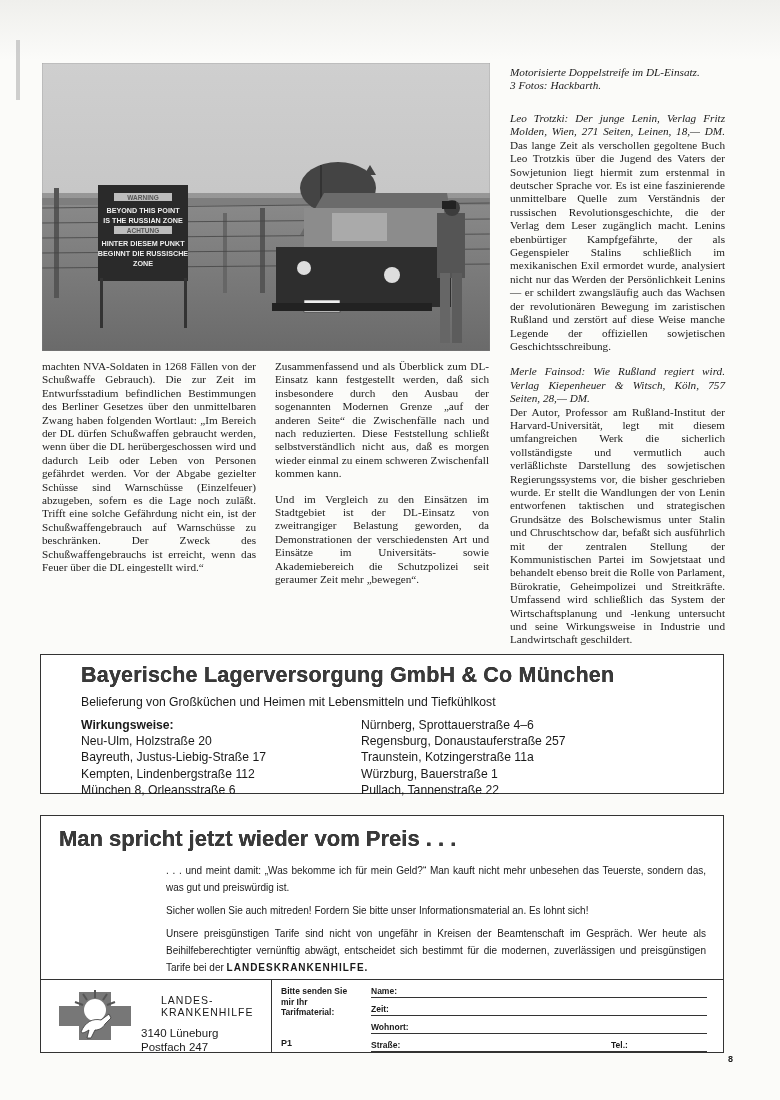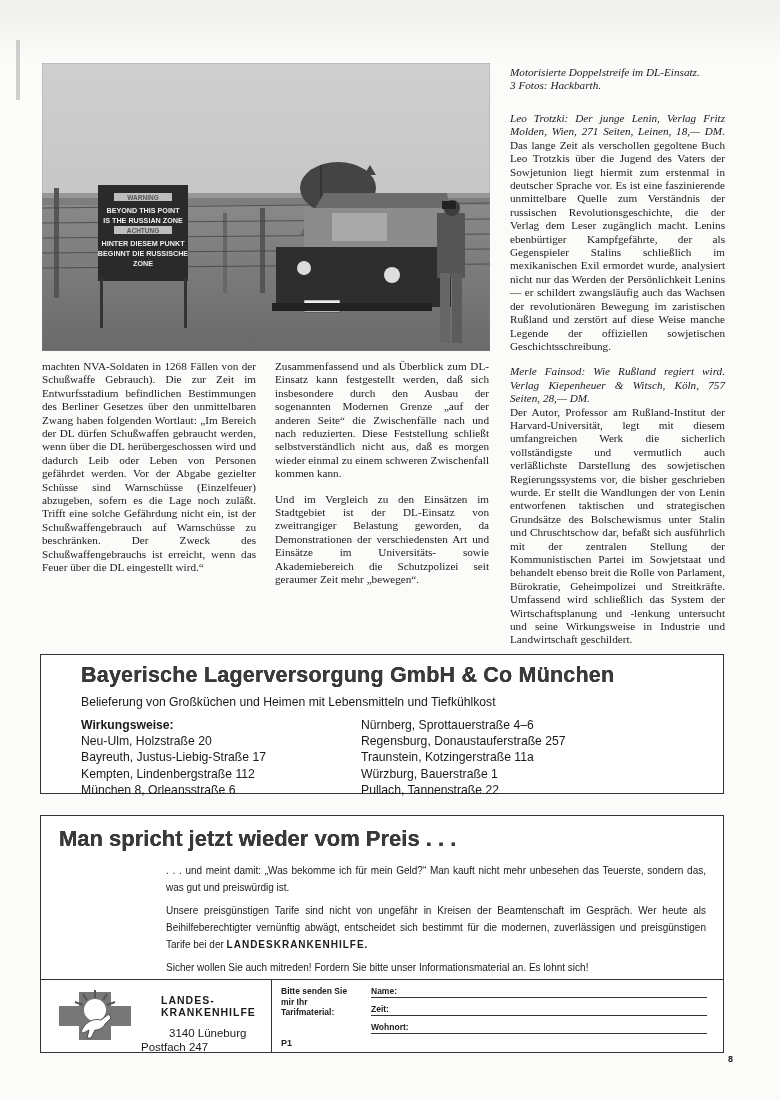--- a/index.html
+++ b/index.html
@@ -22,22 +22,22 @@
   #ad1 .branches{position:absolute;left:40px;top:62px;width:620px;display:grid;grid-template-columns:280px 300px;font-size:12.2px;line-height:16.2px;}
   #ad1 .branches .label{font-weight:bold;}
   #ad2{left:40px;top:815px;width:682px;height:236px;}
   #ad2 .title{position:absolute;left:18px;top:10px;font-size:22px;font-weight:bold;color:#3a3a3a;text-shadow:0 0 .4px #000;}
   #ad2 .body{position:absolute;left:125px;top:46px;width:540px;font-size:10px;line-height:17px;text-align:justify;}
   #ad2 .body p{margin:0 0 6px 0;}
   #ad2 .body b{letter-spacing:1px;}
   #ad2 .coupon{position:absolute;left:0;right:0;top:163px;height:73px;border-top:1.5px solid #333;}
   .logo{position:absolute;left:14px;top:8px;width:80px;height:56px;}
   .addr{position:absolute;left:100px;top:14px;font-size:10.5px;line-height:12px;}
-  .addr .nm{font-weight:bold;letter-spacing:1px;padding-left:20px;}
-  .addr .city{margin-top:8px;font-size:11.5px;line-height:14px;margin-left:28px;}
+  .addr .nm{font-weight:normal;letter-spacing:1px;padding-left:20px;}
+  .addr .city{margin-top:8px;font-size:11.5px;line-height:14px;}
   .vline{position:absolute;left:230px;top:0;bottom:0;border-left:1.2px solid #333;}
   .req{position:absolute;left:240px;top:6px;font-size:8.5px;font-weight:bold;line-height:10.5px;width:80px;}
   .p1{position:absolute;left:240px;top:58px;font-size:9px;font-weight:bold;}
   .field{position:absolute;left:330px;width:336px;border-bottom:1.3px solid #333;font-size:8.5px;font-weight:bold;height:11px;}
   .tel{position:absolute;left:240px;}
   .pageno{position:absolute;left:728px;top:1054px;font-family:"Liberation Sans",sans-serif;font-weight:bold;font-size:9px;}
 </style>
 </head>
 <body>
 
@@ -155,22 +155,22 @@
       <div>Würzburg, Bauerstraße 1</div>
       <div>Pullach, Tannenstraße 22</div>
     </div>
   </div>
 </div>
 
 <div class="ad" id="ad2">
   <div class="title">Man spricht jetzt wieder vom Preis . . .</div>
   <div class="body">
     <p>. . . und meint damit: „Was bekomme ich für mein Geld?“ Man kauft nicht mehr unbesehen das Teuerste, sondern das, was gut und preiswürdig ist.</p>
+    <p>Sicher wollen Sie auch mitreden! Fordern Sie bitte unser Informationsmaterial an. Es lohnt sich!</p>
     <p><span>Unsere preisgünstigen Tarife sind nicht von ungefähr in Kreisen der Beamtenschaft im Gespräch. Wer heute als Beihilfeberechtigter vernünftig abwägt, entscheidet sich bestimmt für die modernen, zuverlässigen und preisgünstigen Tarife bei der </span><b>LANDESKRANKENHILFE.</b></p>
-    <p>Sicher wollen Sie auch mitreden! Fordern Sie bitte unser Informationsmaterial an. Es lohnt sich!</p>
   </div>
   <div class="coupon">
     <svg class="logo" viewBox="0 0 80 56">
       <path d="M4 18 L24 18 L24 4 L56 4 L56 18 L76 18 L76 38 L56 38 L56 52 L24 52 L24 38 L4 38 Z" fill="#777"></path>
       <circle cx="40" cy="22" r="11" fill="#fff"></circle>
       <g stroke="#555" stroke-width="2">
         <line x1="40" y1="2" x2="40" y2="10"></line>
           <line x1="28" y1="6" x2="32" y2="12"></line>
           <line x1="52" y1="6" x2="48" y2="12"></line>
         <line x1="20" y1="14" x2="28" y2="17"></line>
@@ -183,16 +183,17 @@
       <div class="nm">KRANKENHILFE</div>
       <div class="city">3140 Lüneburg</div>
       <div style="font-size:11.5px;line-height:14px">Postfach 247</div>
     </div>
     <div class="vline"></div>
     <div class="req">Bitte senden Sie mir Ihr Tarifmaterial:</div>
     <div class="p1">P1</div>
     <div class="field" style="top:6px"><span>Name:</span></div>
     <div class="field" style="top:24px"><span>Zeit:</span></div>
     <div class="field" style="top:42px"><span>Wohnort:</span></div>
+    <div class="field" style="top:60px"><span>Straße:</span><span class="tel">Tel.:</span></div>
   </div>
 </div>
 
 <div class="pageno">8</div>
 
 </body></html>

